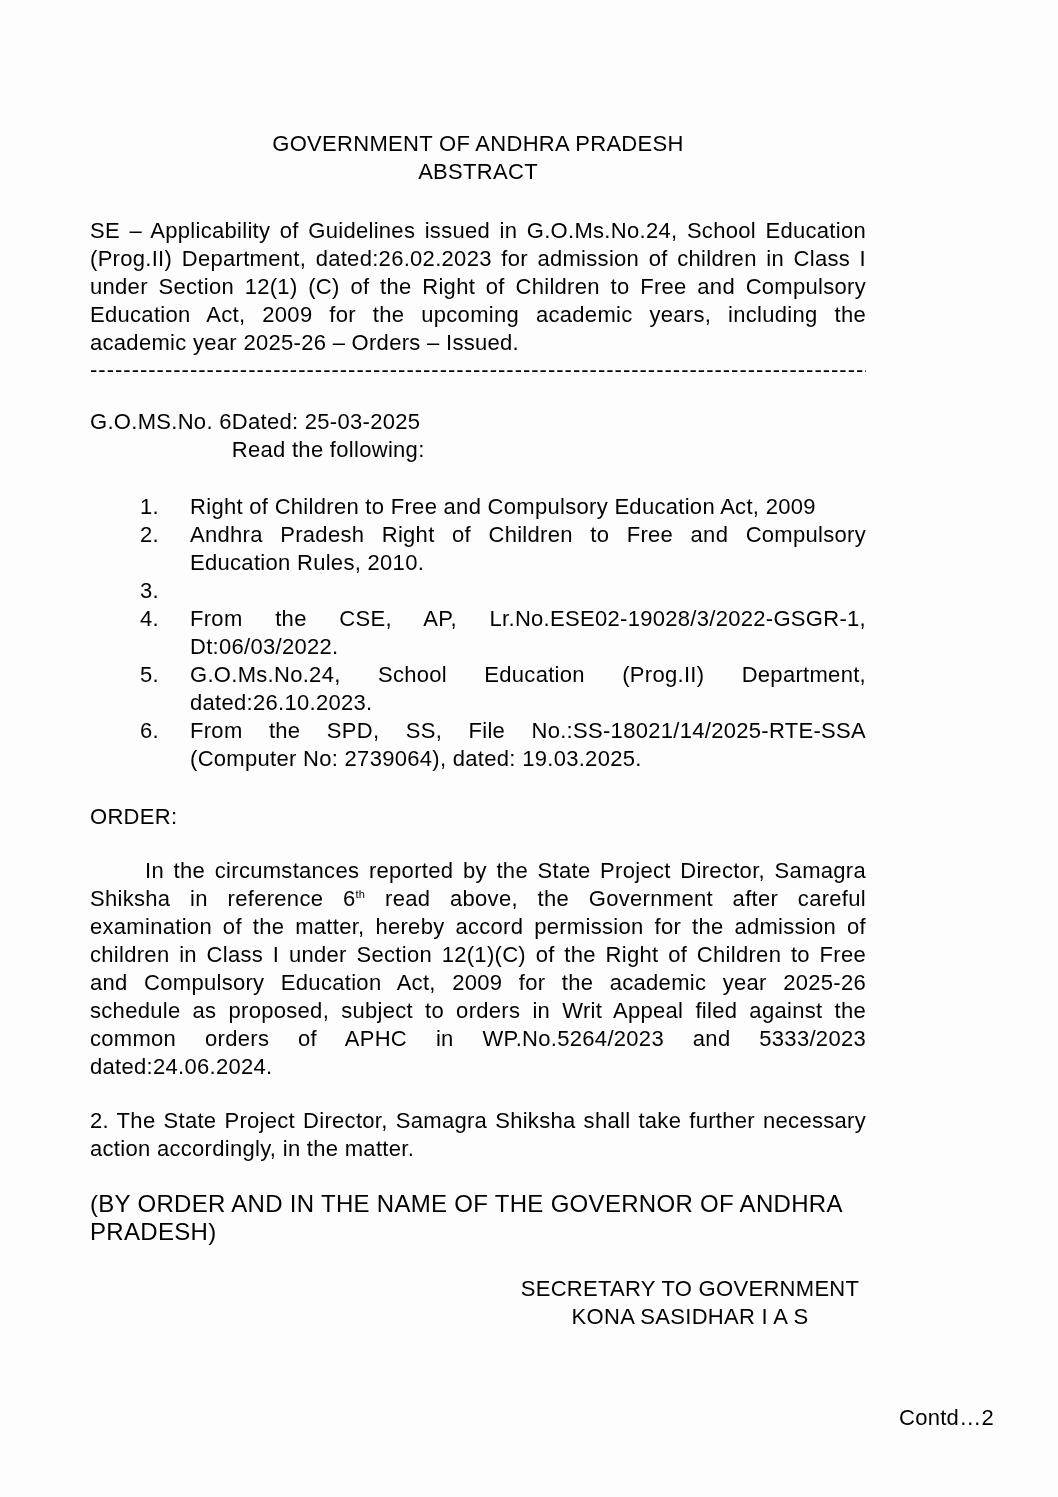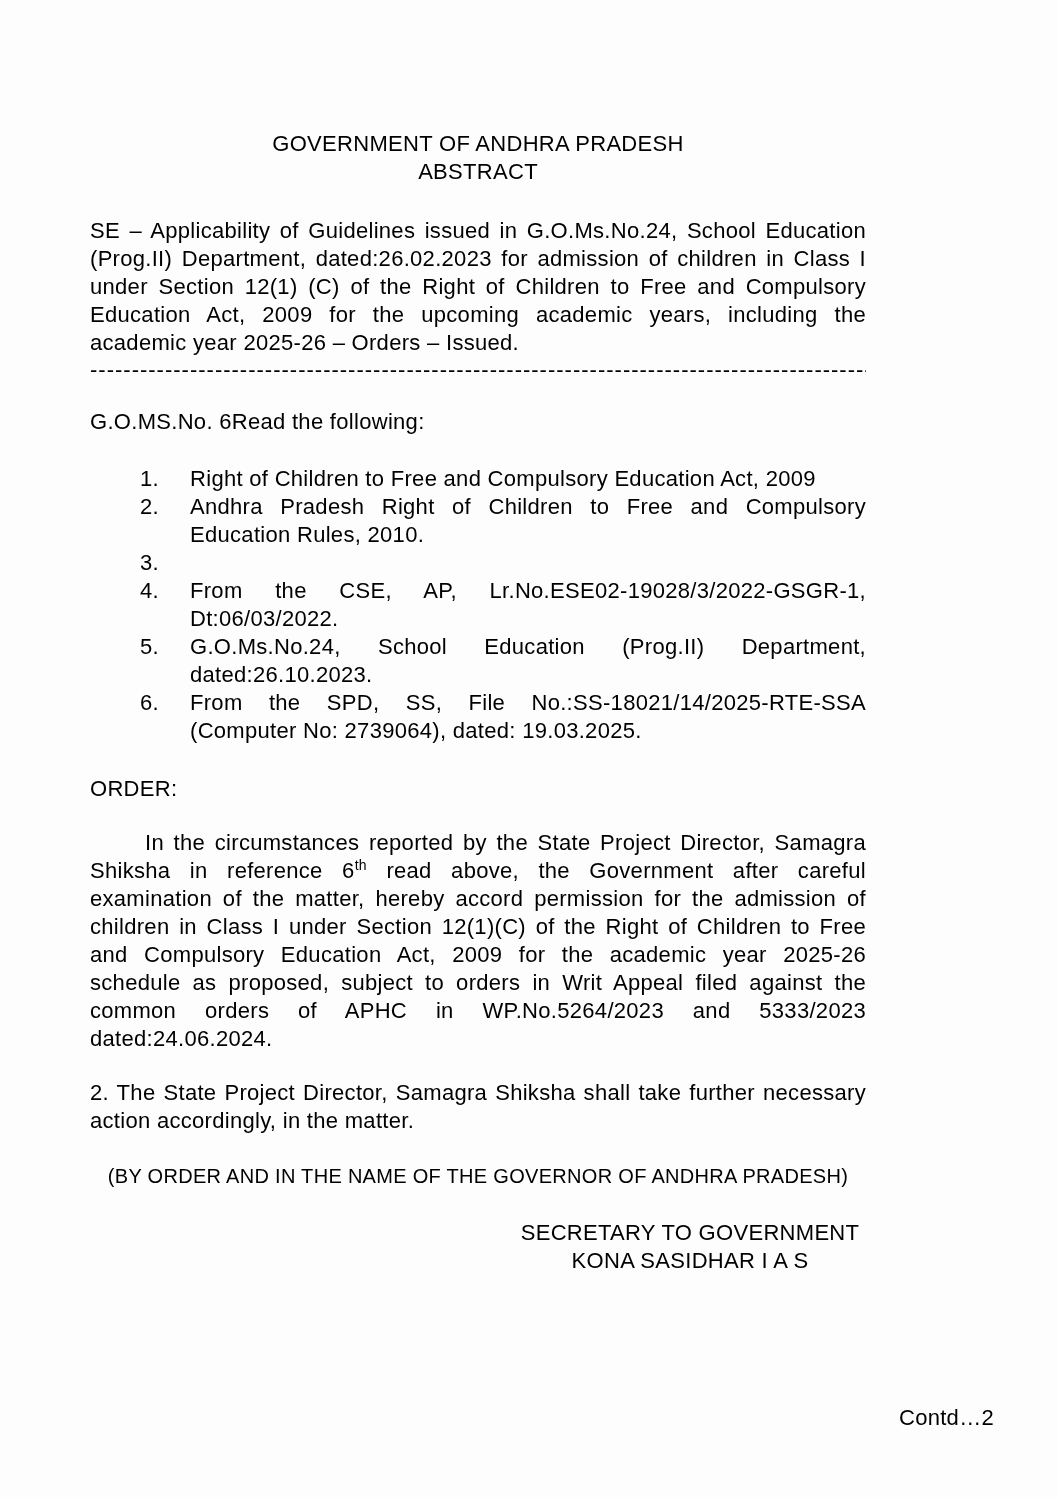--- a/index.html
+++ b/index.html
@@ -48,26 +48,25 @@
     margin-left: 50px;
     flex-shrink: 0;
   }
   .ref-text { flex: 1; text-align: justify; }
   .order-label { margin-top: 30px; }
   .order-para1 {
     margin-top: 26px;
     text-align: justify;
     text-indent: 55px;
   }
-  .order-para1 sup { font-size: 14px; line-height: 0; }
+  .order-para1 sup { font-size: 11px; line-height: 0; }
   .order-para2 { margin-top: 26px; text-align: justify; }
   .by-order {
     margin-top: 27px;
-    font-size: 20px;
-    text-align: center;
+    font-size: 24px;
   }
   .sig-block {
     margin-top: 29px;
     width: 430px;
     margin-left: 385px;
     text-align: center;
   }
   .contd {
     position: absolute;
     top: 1404px;
@@ -86,20 +85,21 @@
   </div>
 
   <div class="subject">SE – Applicability of Guidelines issued in G.O.Ms.No.24, School Education (Prog.II) Department, dated:26.02.2023 for admission of children in Class I under Section 12(1) (C) of the Right of Children to Free and Compulsory Education Act, 2009 for the upcoming academic years, including the academic year 2025-26 – Orders – Issued.</div>
 
   <div class="separator">------------------------------------------------------------------------------------------------------------------------</div>
 
 
   <div class="go-row">
     <div>G.O.MS.No. 6</div>
     <div class="go-right">
+      <div>Dated: 25-03-2025</div>
       <div>Read the following:</div>
     </div>
   </div>
 
   <div class="ref-list">
     <div class="ref">
       <div class="ref-num">1.</div>
       <div class="ref-text">Right of Children to Free and Compulsory Education Act, 2009</div>
     </div>
     <div class="ref">

